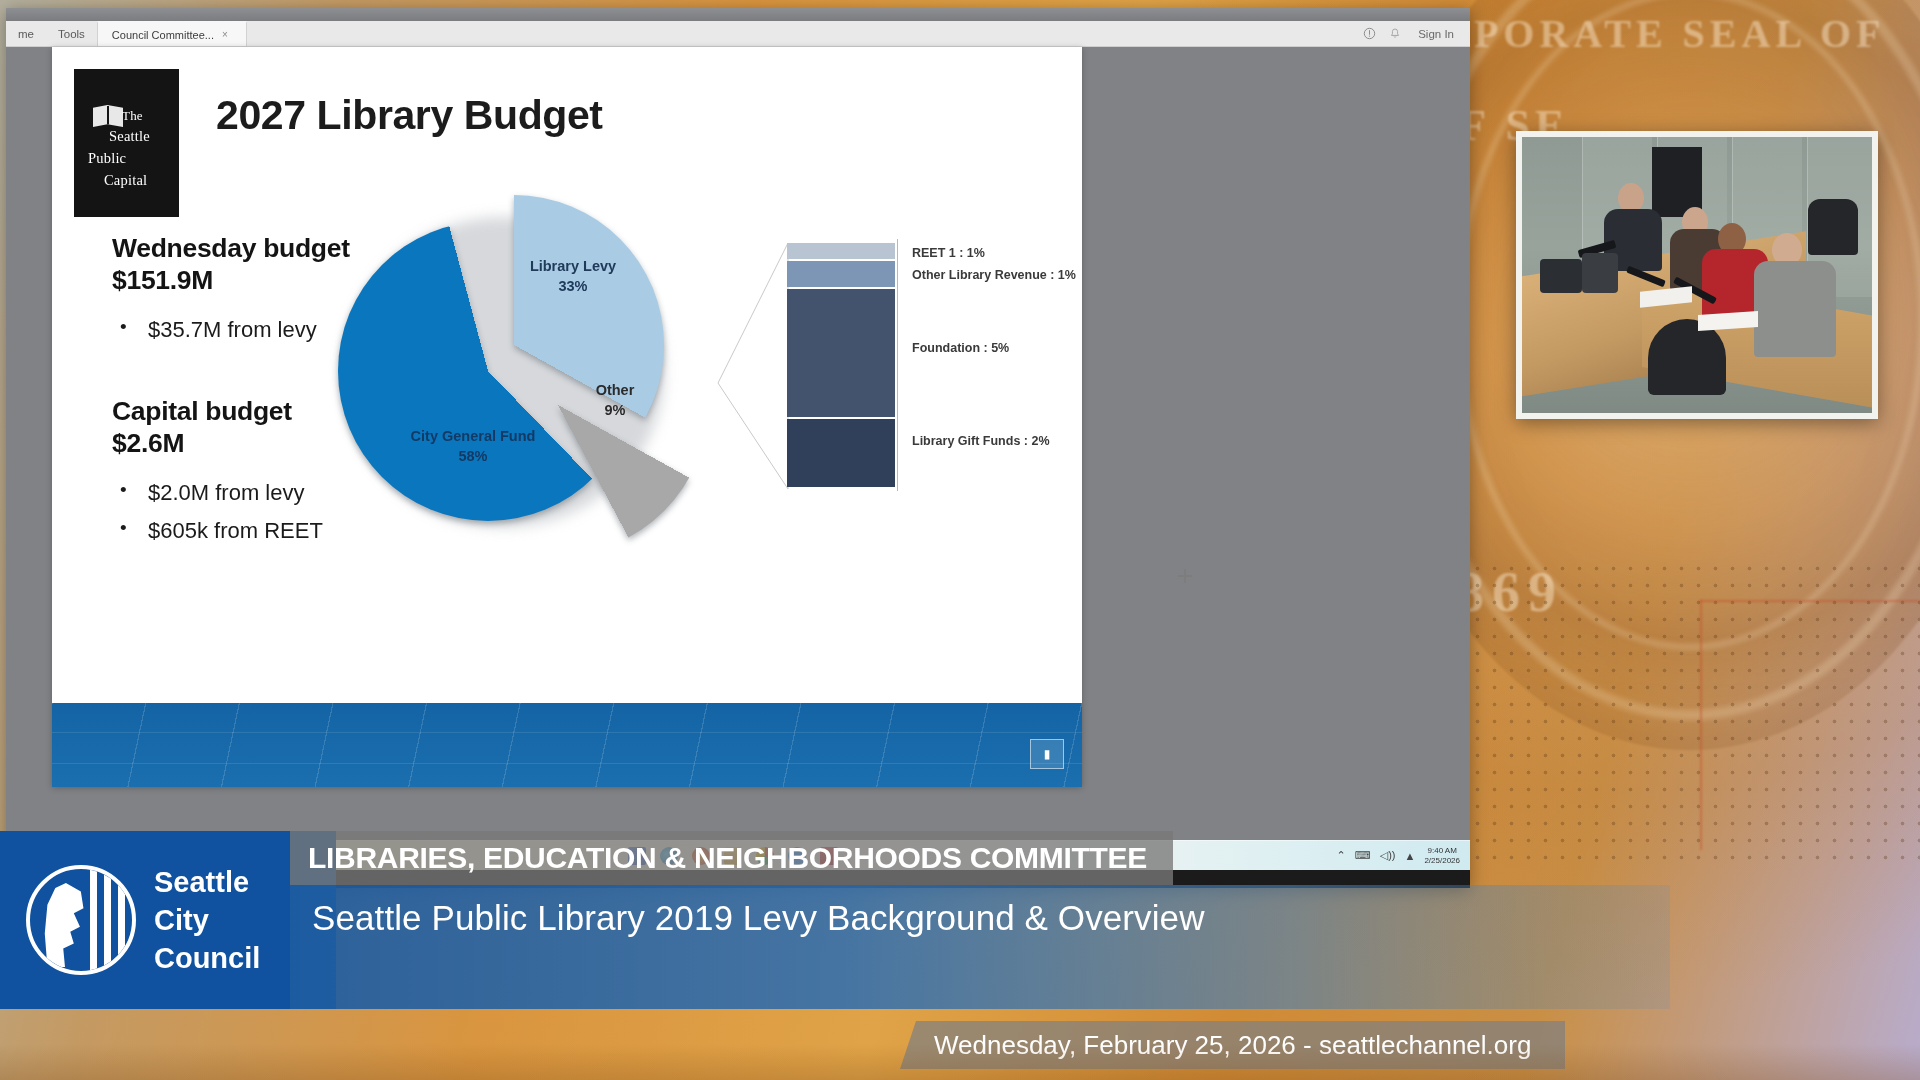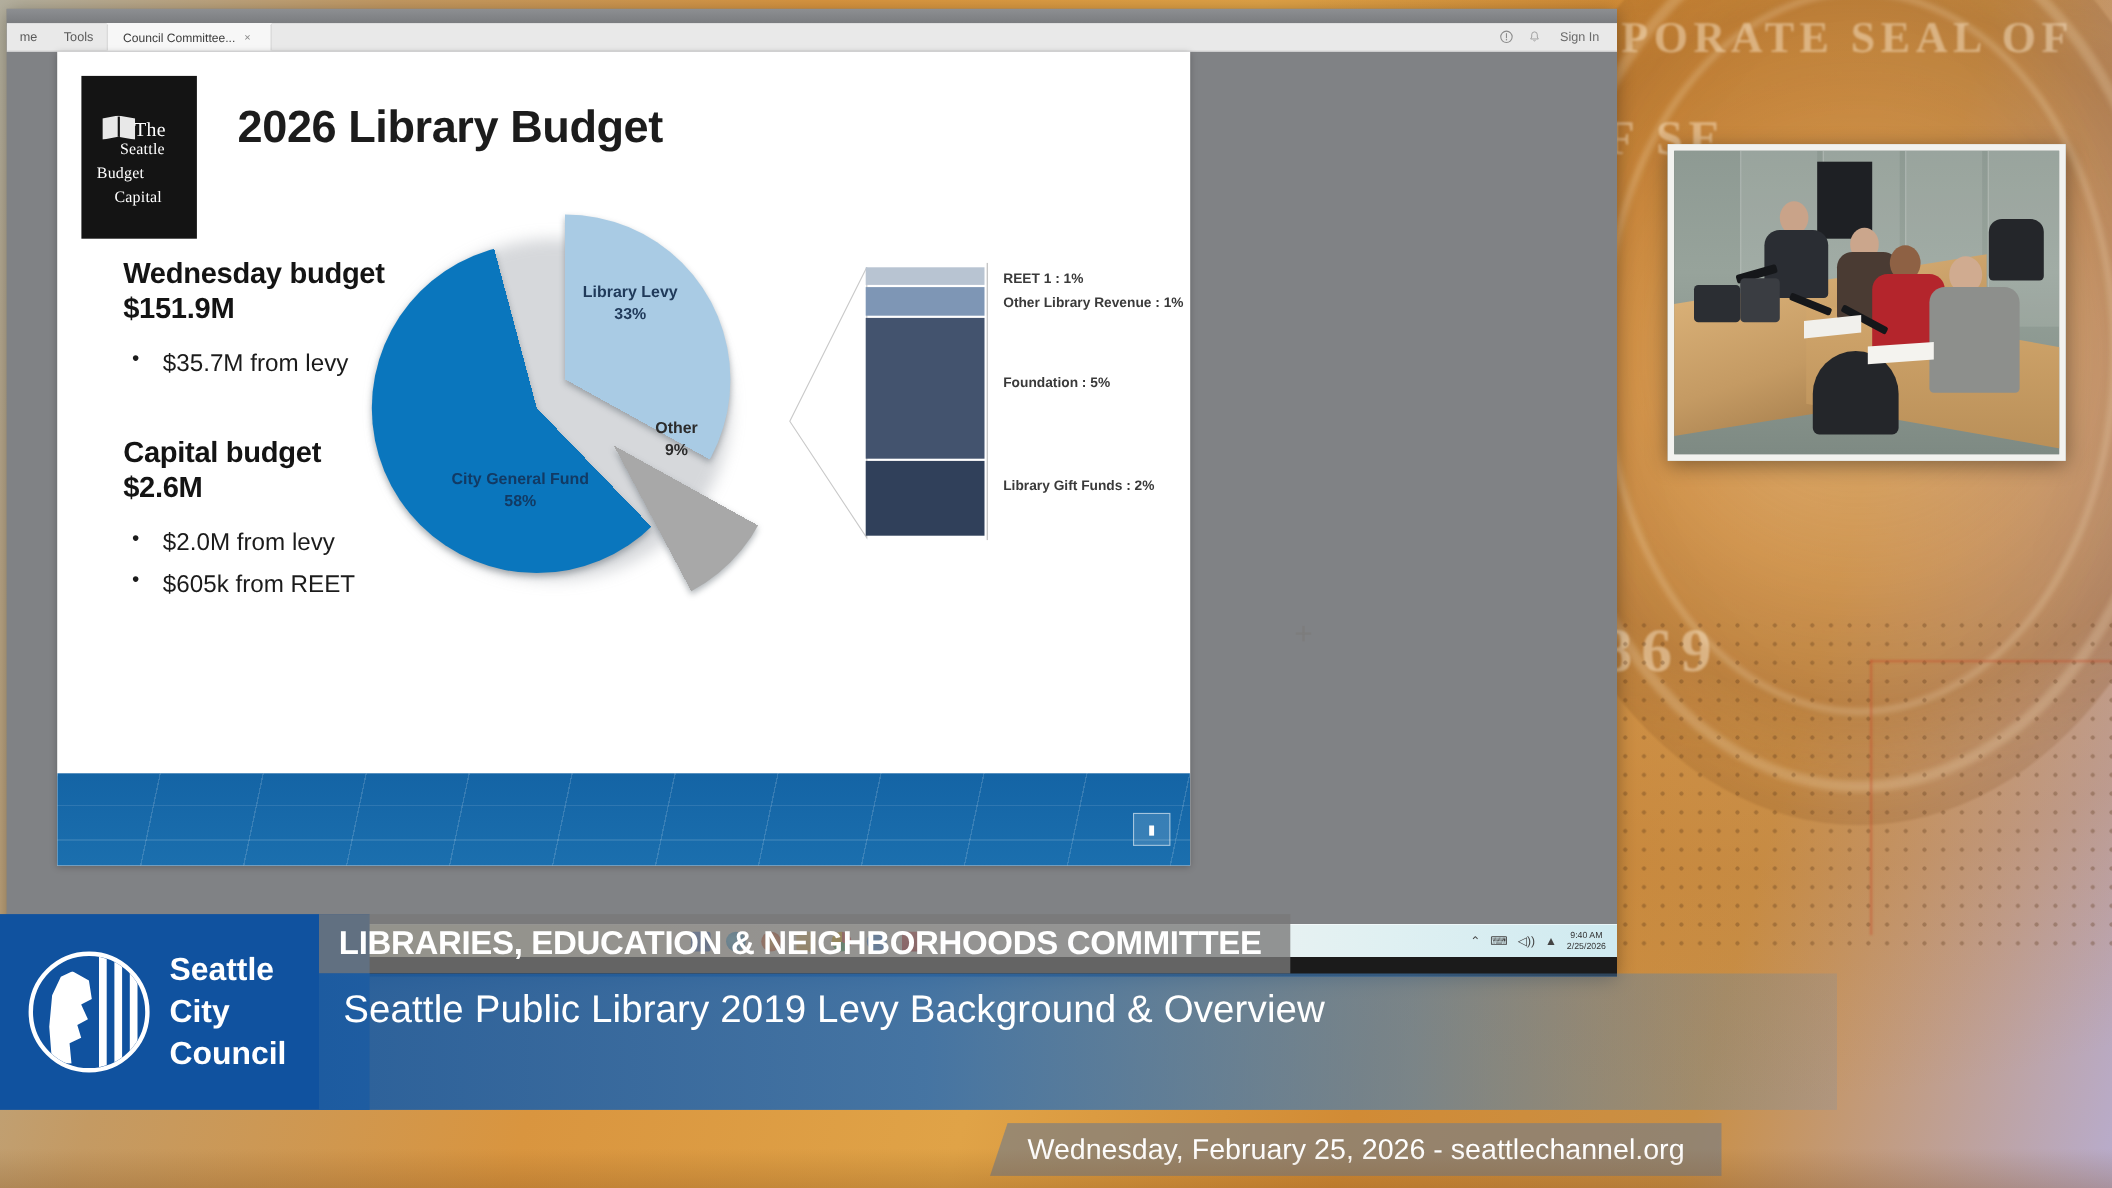--- a/index.html
+++ b/index.html
@@ -128,21 +128,21 @@
   #spl-book {
     width: 30px; height: 22px; background: #e8e8e8;
     position: absolute; left: 19px; top: 36px;
     clip-path: polygon(0 12%, 48% 0, 100% 12%, 100% 100%, 48% 88%, 0 100%);
   }
   #spl-book::after {
     content: ""; position: absolute; left: 46%; top: 6%;
     width: 8%; height: 88%; background: #141414;
   }
   .spl-line { position: absolute; font-size: 14.5px; line-height: 1; letter-spacing: .2px; }
-  #spl-the     { left: 48px; top: 40px; font-size: 18px; }
+  #spl-the     { left: 48px; top: 40px; font-size: 13px; }
   #spl-seattle { left: 35px; top: 60px; }
   #spl-public  { left: 14px; top: 82px; }
   #spl-library { left: 30px; top: 104px; }
 
   #slide-title {
     position: absolute; left: 164px; top: 45px;
     font-size: 41px; font-weight: bold; color: #1c1c1c;
     letter-spacing: -0.4px;
   }
 
@@ -392,25 +392,25 @@
     </div>
   </div>
 
   <div id="page">
     <div id="slide">
 
       <div id="spl-logo">
         <div id="spl-book"></div>
         <div class="spl-line" id="spl-the">The</div>
         <div class="spl-line" id="spl-seattle">Seattle</div>
-        <div class="spl-line" id="spl-public">Budget</div>
+        <div class="spl-line" id="spl-public">Public</div>
         <div class="spl-line" id="spl-library">Capital</div>
       </div>
 
-      <div id="slide-title">2026 Library Budget</div>
+      <div id="slide-title">2027 Library Budget</div>
 
       <div id="left-col">
         <div>
           <div class="budget-head">
             <div>Wednesday budget</div>
             <div>$151.9M</div>
           </div>
           <ul class="budget-list">
             <li>$35.7M from levy</li>
           </ul>

